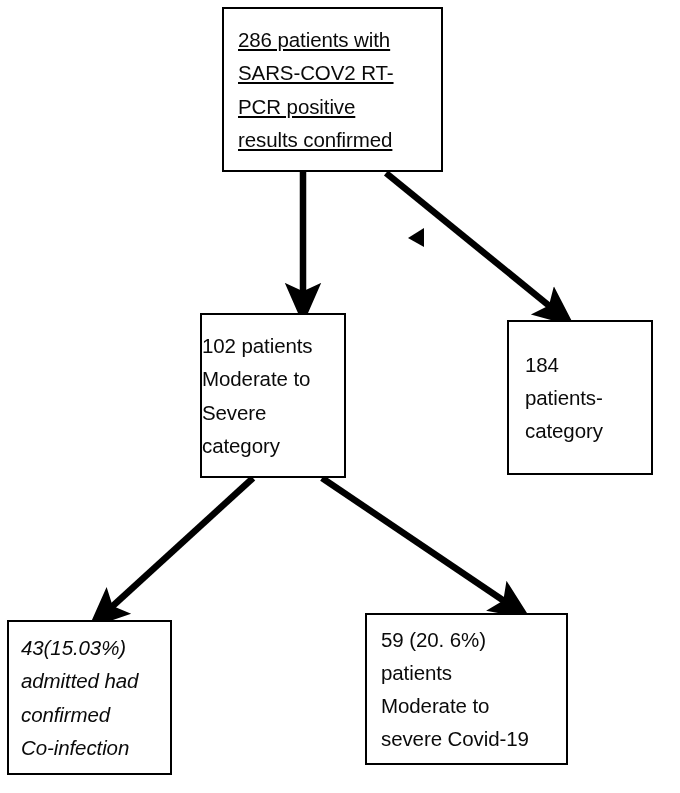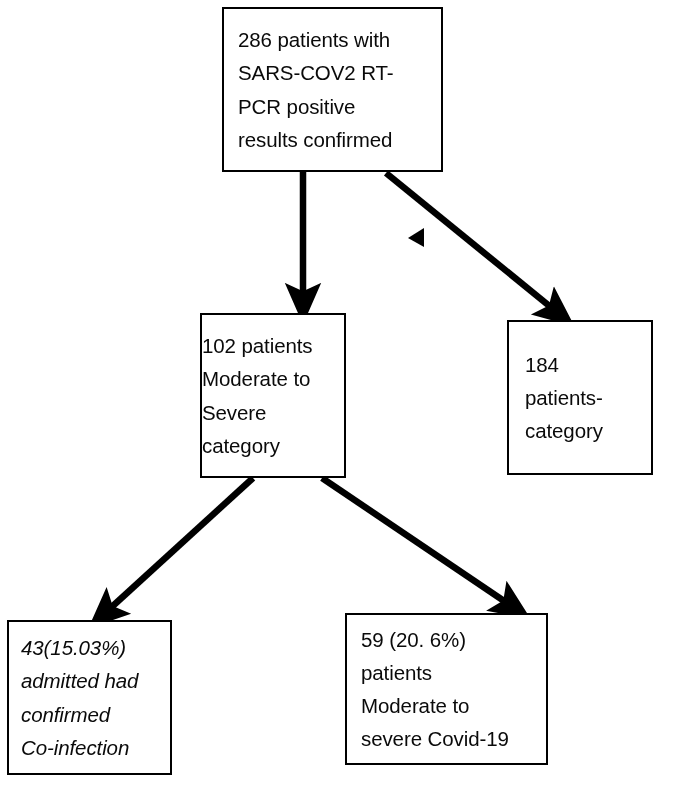--- a/index.html
+++ b/index.html
@@ -38,25 +38,25 @@
     padding: 4px 0 4px 14px;
   }
   .node-line {
     font-size: 20.5px;
     line-height: 1.62;
     white-space: pre;
     letter-spacing: -0.1px;
     color: #0a0a0a;
   }
   
-  #node-total      { left: 222px; top: 7px;   width: 221px; height: 165px; }
+  #node-total      { left: 222px; top: 7px;   width: 221px; height: 165px; text-decoration: underline; }
   #node-moderate   { left: 200px; top: 313px; width: 146px; height: 165px; padding-left: 0; }
   #node-mild       { left: 507px; top: 320px; width: 146px; height: 155px; padding-left: 16px; }
   #node-coinfect   { left: 7px;   top: 620px; width: 165px; height: 155px; padding-left: 12px; font-style: italic; }
-  #node-severe     { left: 345px; top: 613px; width: 203px; height: 152px; padding-left: 14px; }
+  #node-severe     { left: 365px; top: 613px; width: 203px; height: 152px; padding-left: 14px; }
 </style>
 </head>
 <body>
 
 <div id="flowchart-canvas">
 
   <svg id="arrow-layer" viewBox="0 0 680 793" width="680" height="793" aria-hidden="true">
     <defs>
       <marker id="ah" markerWidth="7" markerHeight="7" refX="3.1" refY="3" orient="auto" markerUnits="strokeWidth">
         <path d="M0,0.2 L6.4,3 L0,5.8 L1.3,3 Z" fill="#000000"></path>

